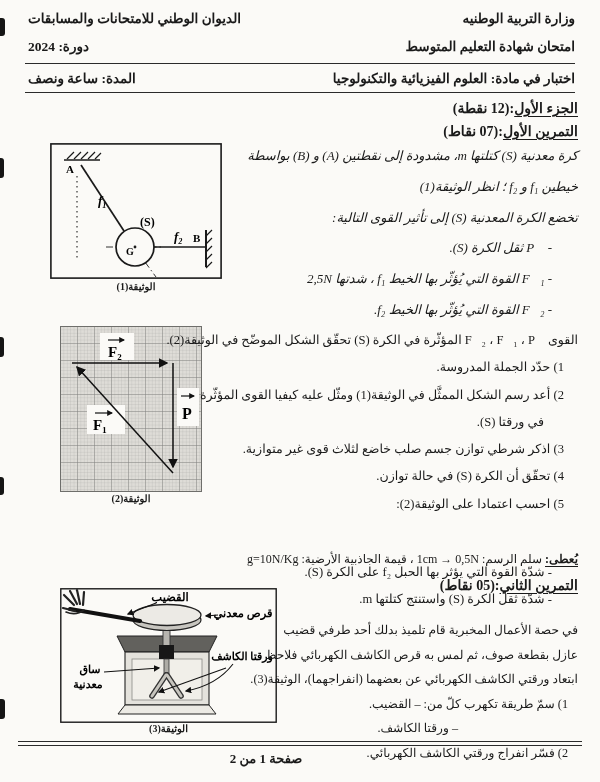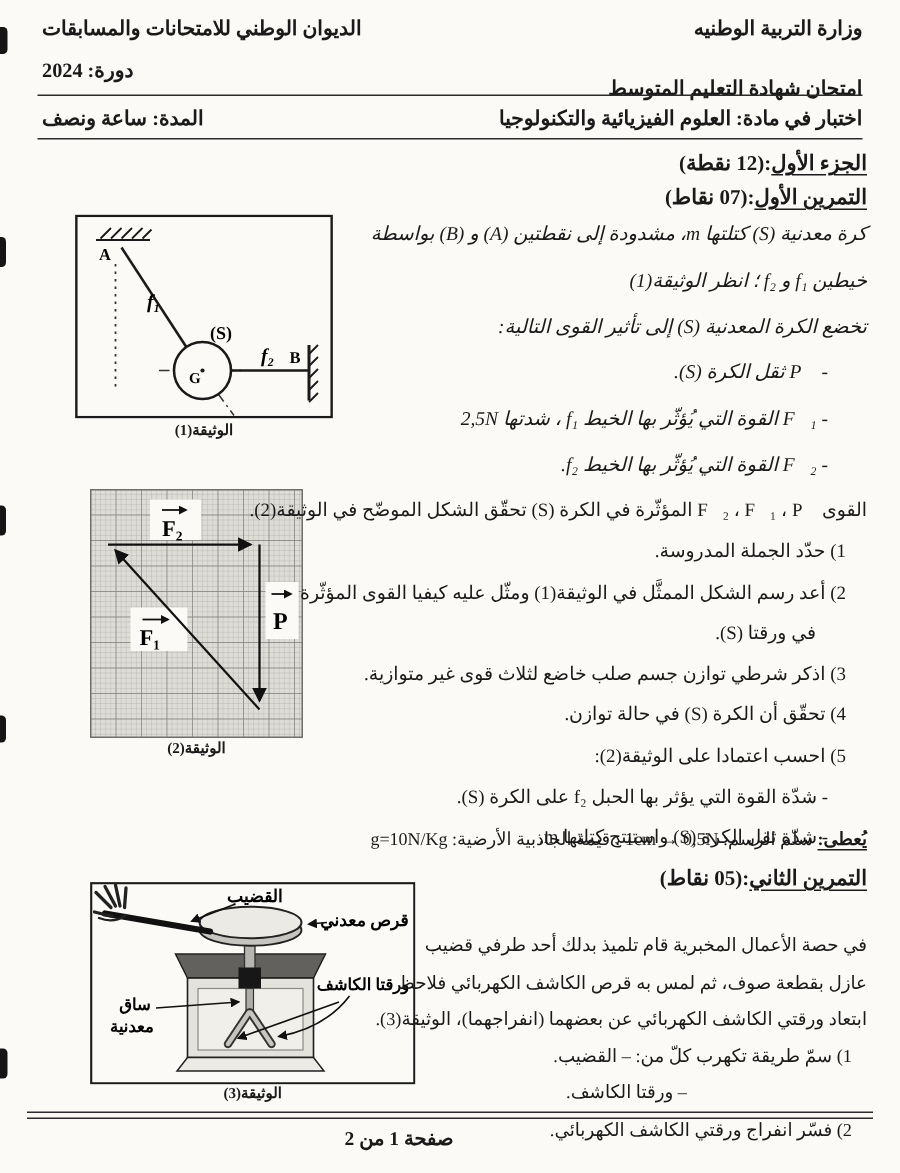--- a/index.html
+++ b/index.html
@@ -30,21 +30,21 @@
   .scanmark{position:absolute;left:0;background:#151515;border-radius:0 3px 3px 0;}
   svg text{font-family:"Liberation Serif","DejaVu Serif",serif;}
 </style>
 </head>
 <body>
 
 <div class="sheet">
 
   <div class="abs hdr ar" style="right:25px;top:10px;">وزارة التربية الوطنيه</div>
   <div class="abs hdr ar" style="left:28px;top:10px;">الديوان الوطني للامتحانات والمسابقات</div>
-  <div class="abs hdr ar" style="right:25px;top:38px;margin-top:12px;">امتحان شهادة التعليم المتوسط</div>
+  <div class="abs hdr ar" style="right:25px;top:38px;">امتحان شهادة التعليم المتوسط</div>
   <div class="abs hdr ar" style="left:28px;top:38px;">دورة: 2024</div>
   <div class="hline" style="left:25px;top:63px;width:550px;"></div>
   <div class="abs hdr ar" style="right:25px;top:70px;">اختبار في مادة: العلوم الفيزيائية والتكنولوجيا</div>
   <div class="abs hdr ar" style="left:28px;top:70px;">المدة: ساعة ونصف</div>
   <div class="hline" style="left:25px;top:92px;width:550px;"></div>
 
   <div class="abs heading ar" style="right:22px;top:100px;">
     <span class="uname">الجزء الأول</span><span>:(12 نقطة)</span>
   </div>
   <div class="abs heading ar" style="right:22px;top:123px;">
@@ -127,21 +127,21 @@
   <div class="abs caption" style="left:60px;top:493px;width:142px;">الوثيقة(2)</div>
 
   <div class="abs ar block qblock" style="right:22px;top:327px;">
     <p>القوى P⃗ ‏، F⃗₁ ‏، F⃗₂ المؤثّرة في الكرة (S) تحقّق الشكل الموضّح في الوثيقة(2).</p>
     <p class="ind">1) حدّد الجملة المدروسة.</p>
     <p class="ind">2) أعد رسم الشكل الممثَّل في الوثيقة(1) ومثّل عليه كيفيا القوى المؤثّرة</p>
     <p style="padding-right:34px;">في ورقتا (S).</p>
     <p class="ind">3) اذكر شرطي توازن جسم صلب خاضع لثلاث قوى غير متوازية.</p>
     <p class="ind">4) تحقّق أن الكرة (S) في حالة توازن.</p>
     <p class="ind">5) احسب اعتمادا على الوثيقة(2):</p>
-    <p style="padding-right:26px;">- شدّة القوة التي يؤثر بها الحبل f₂ على الكرة (S).</p>
+    <p style="padding-right:26px;margin-top:41px;">- شدّة القوة التي يؤثر بها الحبل f₂ على الكرة (S).</p>
     <p style="padding-right:26px;">- شدّة ثقل الكرة (S) واستنتج كتلتها m.</p>
   </div>
 
   <div class="abs ar given" style="right:22px;top:552px;">
     <span class="glabel">يُعطى:</span>
     <span>سلم الرسم: 1cm ‎→‎ 0,5N ‏، قيمة الجاذبية الأرضية: g=10N/Kg</span>
   </div>
 
   <div class="abs heading ar" style="right:22px;top:577px;">
     <span class="uname">التمرين الثاني</span><span>:(05 نقاط)</span>

